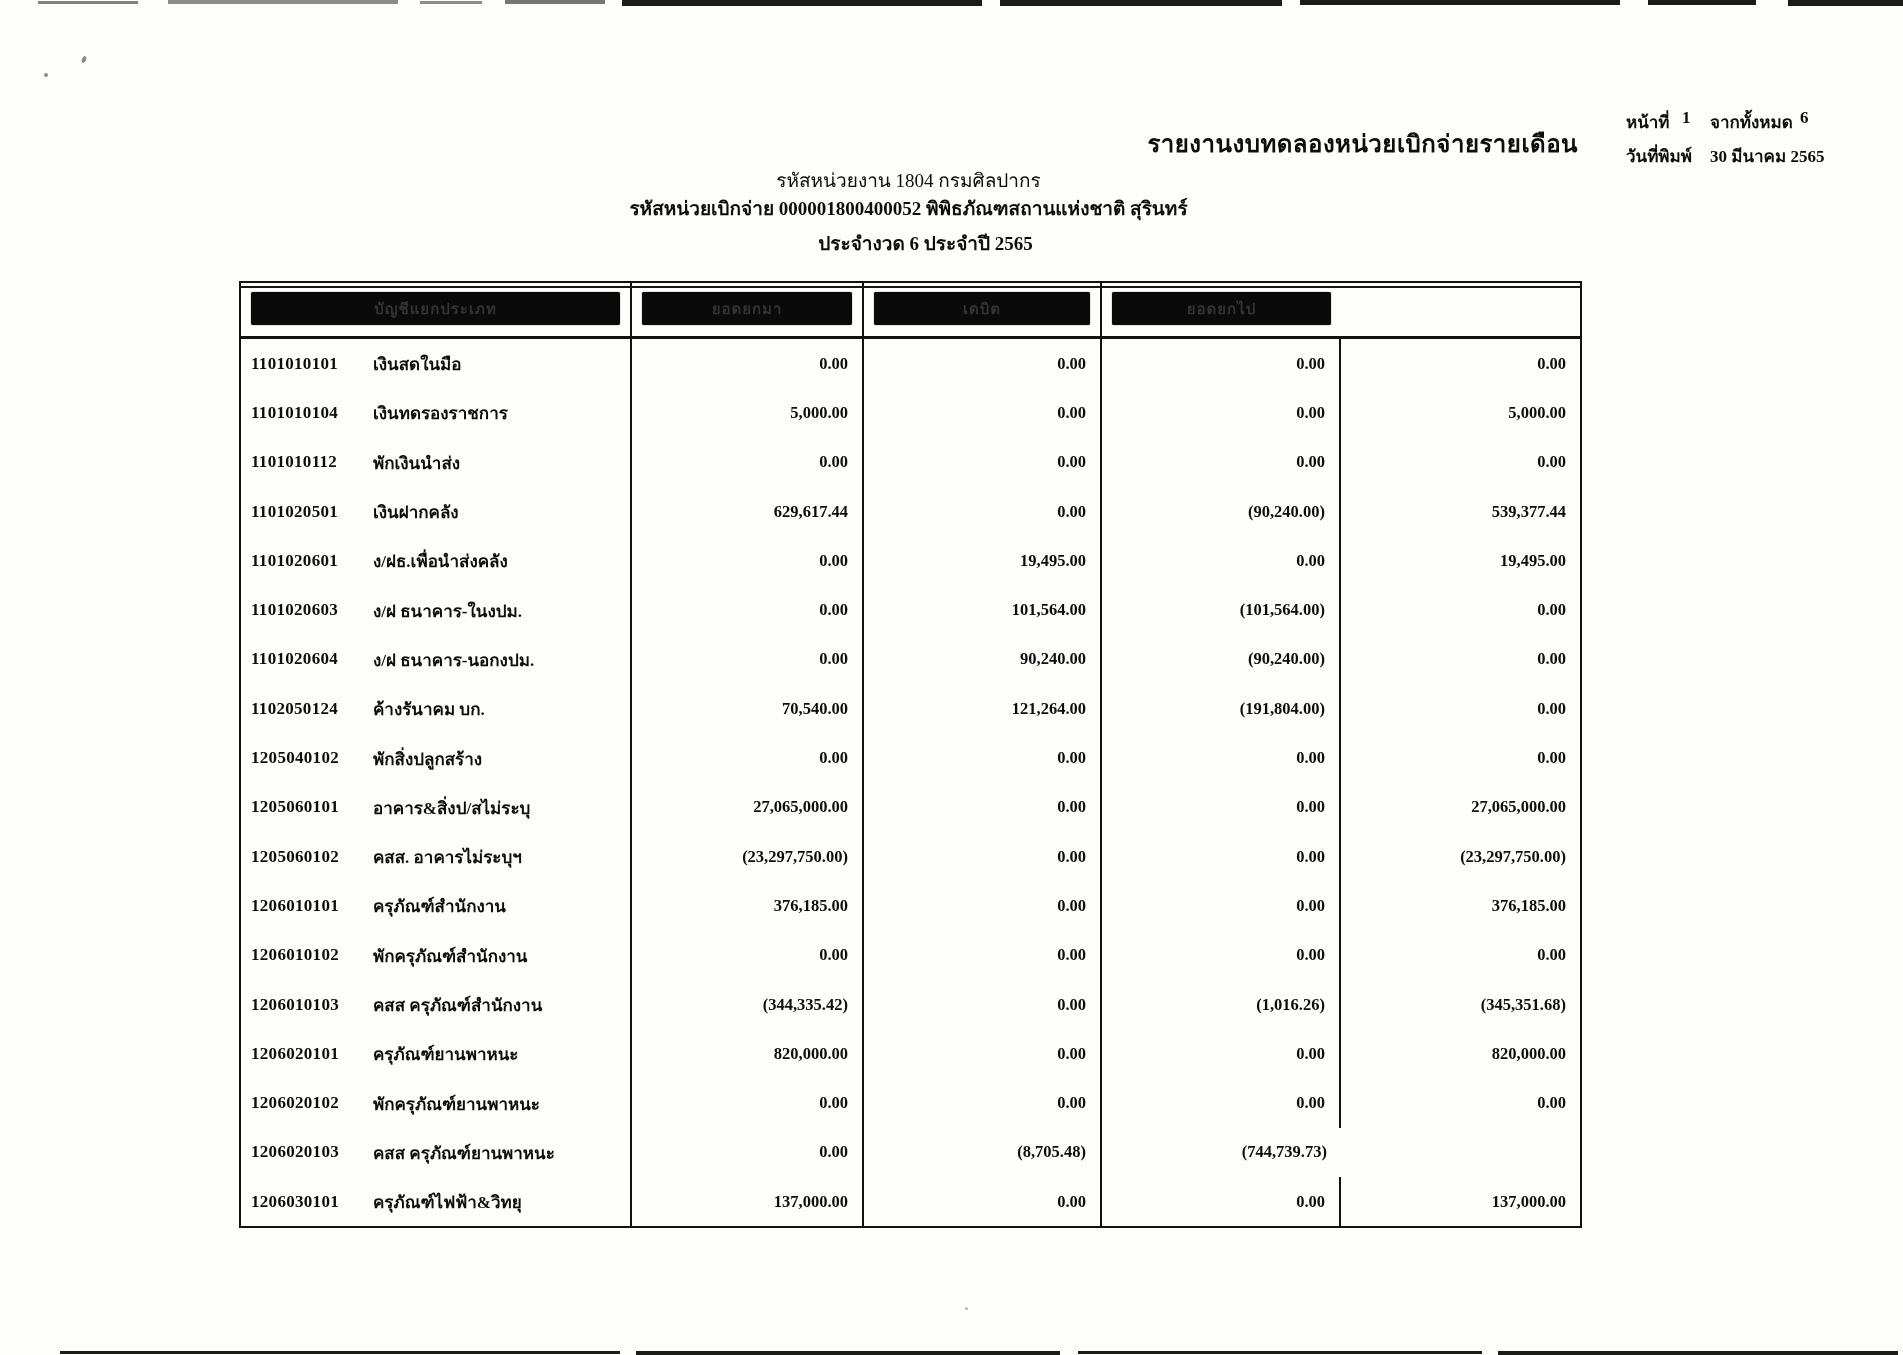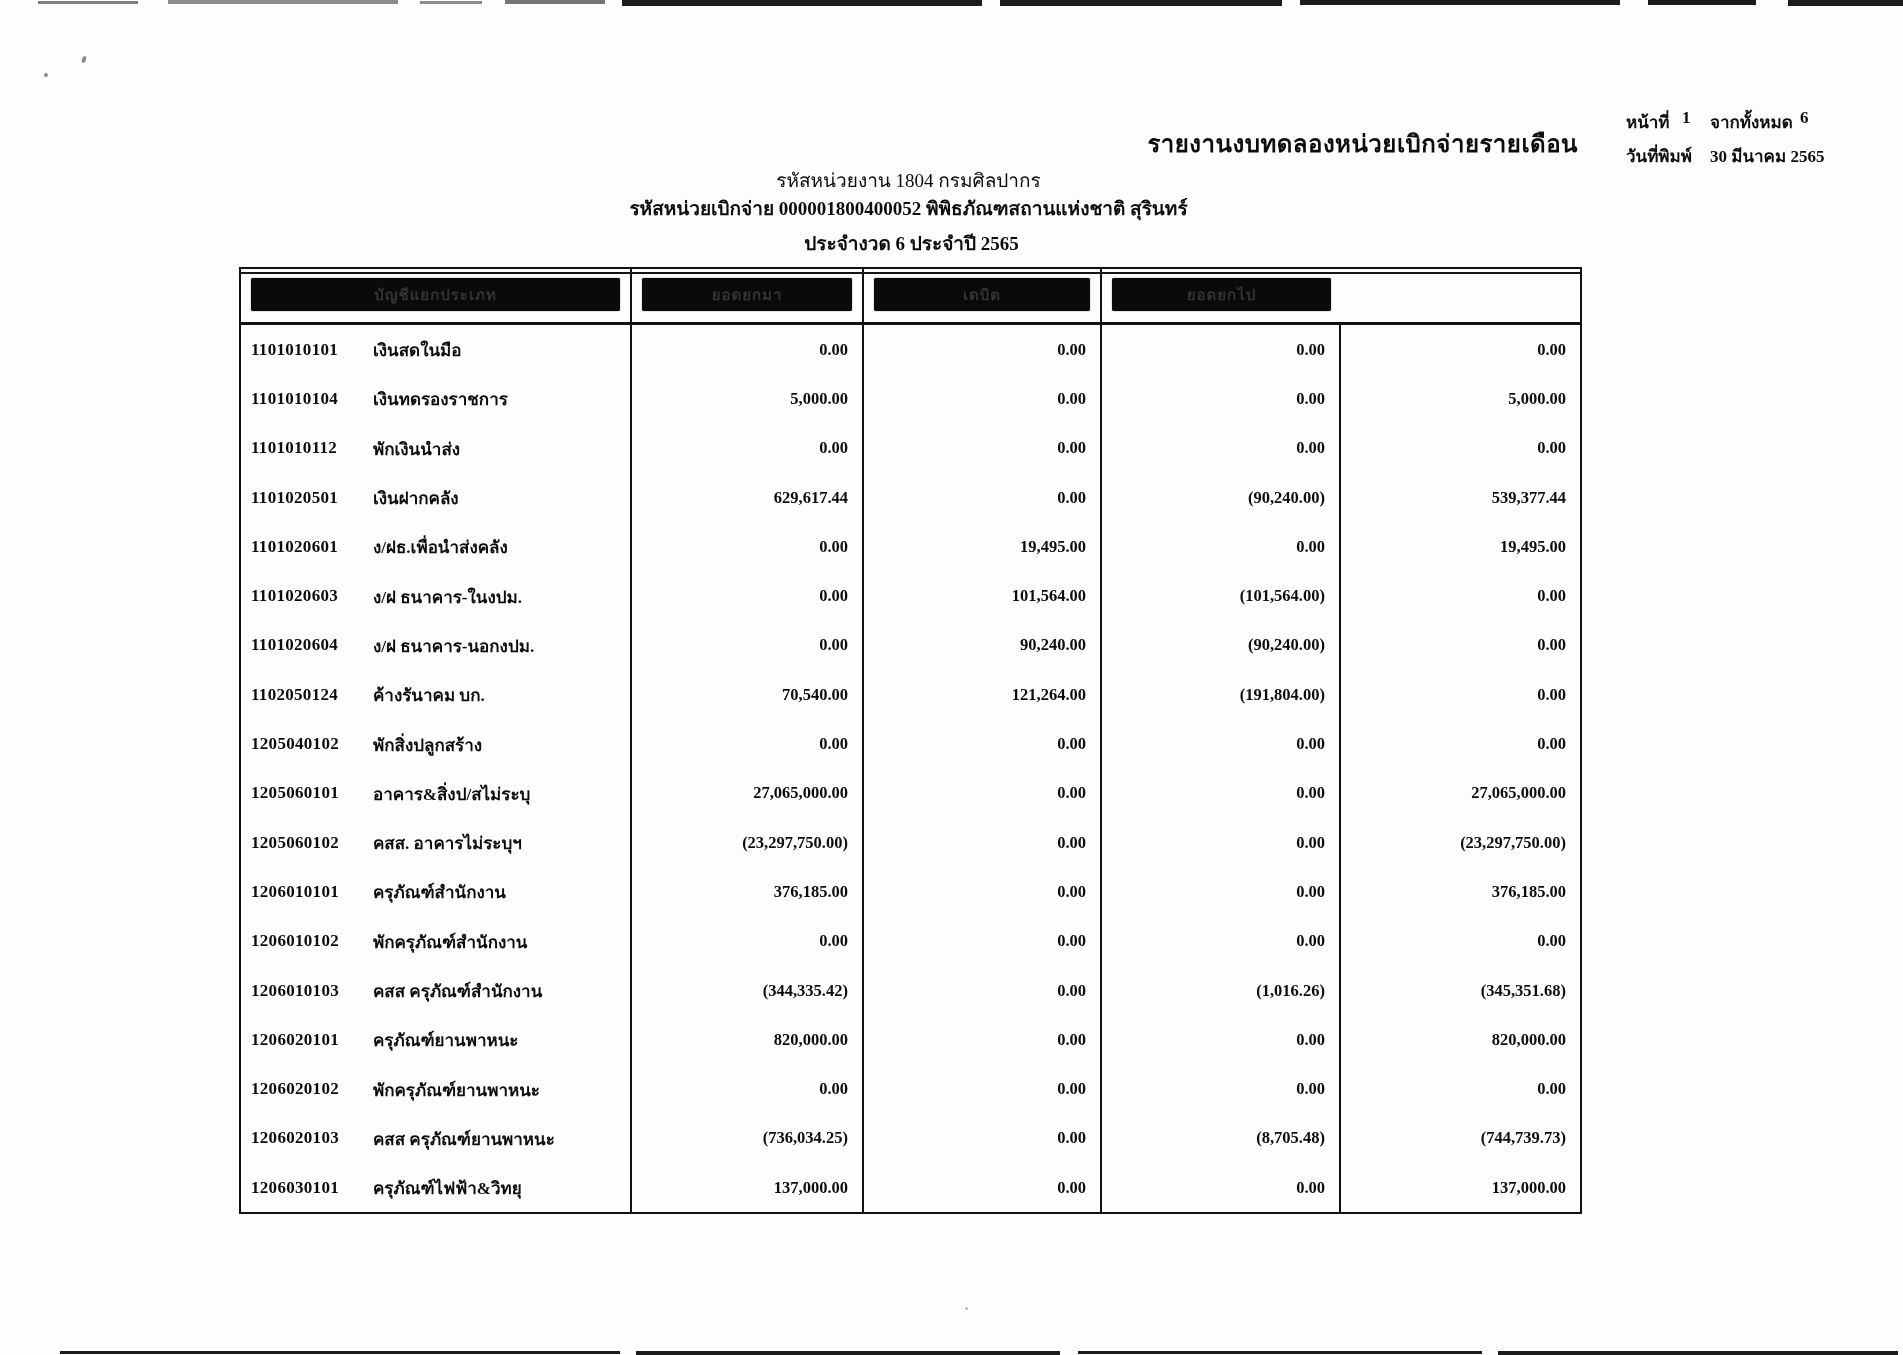--- a/index.html
+++ b/index.html
@@ -13,34 +13,34 @@
   }
   
   .artifact{position:absolute;background:#1c1c1c;}
   .speck{position:absolute;background:#8a8a8a;border-radius:50%;}
 
   
   .doc-header{position:absolute;left:239px;top:0;width:1339px;text-align:center;}
   .doc-title{position:absolute;left:0;width:100%;top:124px;font-size:24px;font-weight:700;letter-spacing:.5px;text-align:right;}
   .doc-sub1{position:absolute;left:0;width:100%;top:165px;font-size:19px;font-weight:400;}
   .doc-sub2{position:absolute;left:0;width:100%;top:193px;font-size:19px;font-weight:700;}
-  .doc-period{position:absolute;left:3px;width:100%;top:228px;font-size:19px;font-weight:700;}
+  .doc-period{position:absolute;left:17px;width:100%;top:228px;font-size:19px;font-weight:700;}
 
   
   .page-info{position:absolute;left:1626px;top:108px;width:270px;font-size:17px;font-weight:700;}
   .pi-row{position:relative;height:34px;}
   .pi-row span{position:absolute;white-space:nowrap;}
   .pi-l1b{left:56px;}
   .pi-l1c{left:84px;}
   .pi-l1d{left:174px;}
   .pi-l2b{left:84px;}
 
   
   .tbl{
-    position:absolute;left:239px;top:267px;width:1339px;
+    position:absolute;left:239px;top:281px;width:1339px;
     border:2px solid #111;
     background:#fdfdfb;
   }
   .thead{
     display:grid;grid-template-columns:391px 232px 238px 239px 239px;
     height:53px;border-bottom:3px solid #111;position:relative;
   }
   .thead::before{ 
     content:"";position:absolute;left:-2px;right:-2px;top:3px;height:1.5px;background:#161616;
   }
@@ -315,21 +315,20 @@
     <div class="td num">0.00</div>
     <div class="td num">0.00</div>
     <div class="td num">0.00</div>
   </div>
 
   <div class="tr">
     <div class="td name-cell">
       <span class="code">1206020103</span>
       <span class="name">คสส ครุภัณฑ์ยานพาหนะ</span>
     </div>
-    <div class="td num">(736,034.25)</div>
     <div class="td num">0.00</div>
     <div class="td num">(8,705.48)</div>
     <div class="td num">(744,739.73)</div>
   </div>
 
   <div class="tr">
     <div class="td name-cell">
       <span class="code">1206030101</span>
       <span class="name">ครุภัณฑ์ไฟฟ้า&amp;วิทยุ</span>
     </div>

